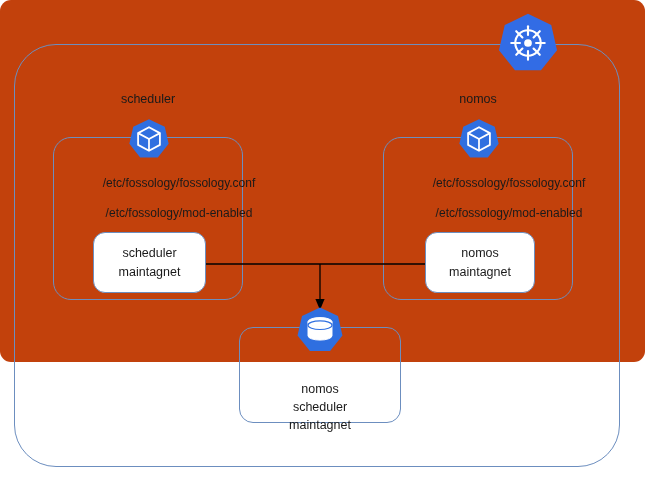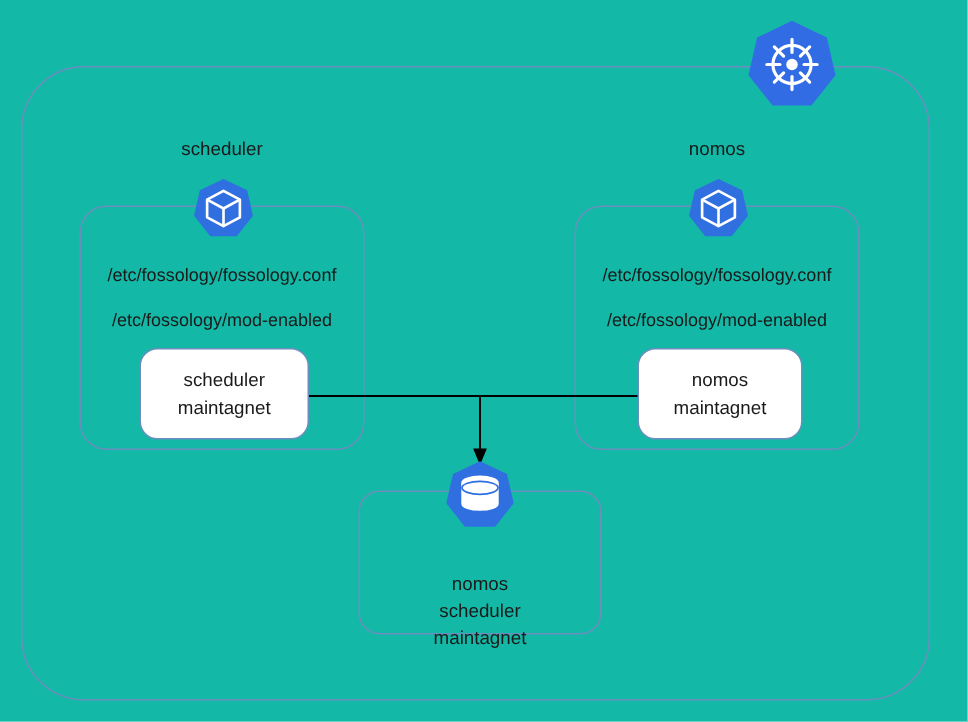--- a/index.html
+++ b/index.html
@@ -11,22 +11,23 @@
     width: 645px;
     height: 481px;
     font-family: "Liberation Sans", sans-serif;
     color: #1a1a1a;
     overflow: hidden;
   }
 
   #canvas {
     position: relative;
     width: 645px;
-    height: 481px;
-    background: #14b8a6;
+    height: 362px;
+    background: #c2410c;
+    border-radius: 11px;
   }
 
   
   .cluster-box {
     position: absolute;
     left: 14px;
     top: 44px;
     width: 606px;
     height: 423px;
     border: 1.4px solid #6c8ebf;
@@ -81,20 +82,21 @@
     white-space: nowrap;
     text-align: center;
   }
   .pod-title {
     font-size: 12.5px;
     transform: translateX(-50%);
   }
   .conf-path {
     font-size: 12px;
     transform: translateX(-50%);
+    margin-left: 31px;
   }
   .agent-line {
     font-size: 12.5px;
     line-height: 15px;
     color: #1a1a1a;
     white-space: nowrap;
   }
   .volume-text {
     position: absolute;
     left: 0;

